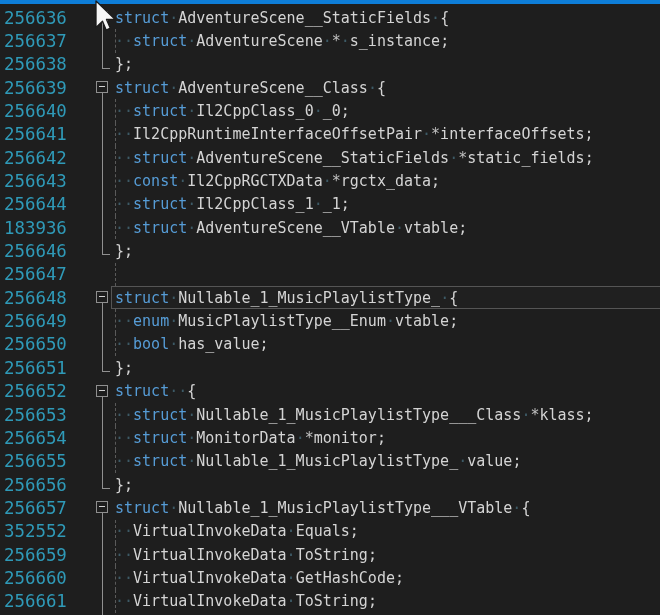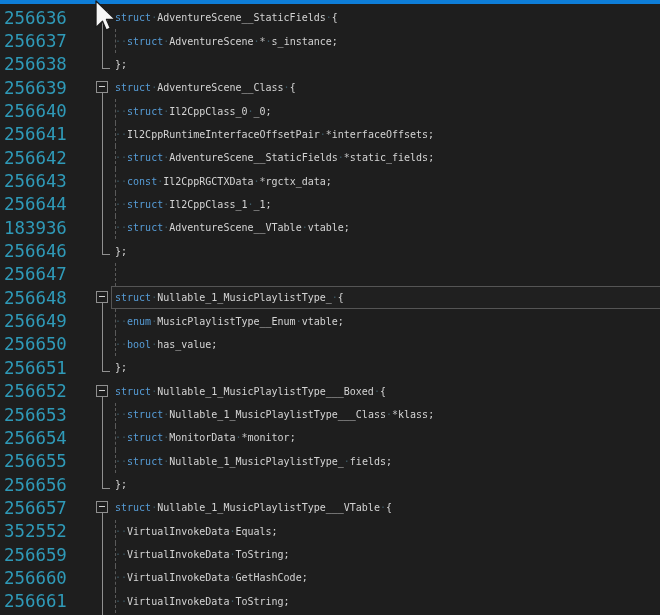--- a/index.html
+++ b/index.html
@@ -4,21 +4,21 @@
 <style>
   html,body{margin:0;padding:0;background:#1e1e1e;}
   .screen{position:relative;width:660px;height:615px;overflow:hidden;background:var(--bg,#1e1e1e);
           font-family:"DejaVu Sans Mono","Liberation Mono",monospace;}
   .accent-bar{position:absolute;left:0;top:0;width:100%;height:4px;background:var(--accent,#0e7ed8);}
   .editor{position:absolute;left:0;top:6px;width:100%;}
   .line{position:relative;display:flex;height:23.35px;}
   .num{width:88px;padding-left:4px;box-sizing:border-box;flex:none;
        color:var(--ln,#2f9ab8);font-size:17.4px;display:flex;align-items:center;user-select:none;}
   .fold{width:27px;flex:none;position:relative;}
-  .code{flex:1;position:relative;font-size:10px;white-space:pre;display:flex;align-items:center;z-index:1;}
+  .code{flex:1;position:relative;font-size:15px;white-space:pre;display:flex;align-items:center;z-index:1;}
   .tok.kw{color:var(--kw,#569cd6);}
   .tok.id{color:var(--id,#d4d4d4);}
   .tok.op{color:var(--op,#c0c0c0);}
   .tok.pu{color:var(--pu,#d4d4d4);}
   .tok.ws{color:var(--ws,#3d5a66);}
   .guide{position:absolute;left:0;top:0;bottom:0;width:0;border-left:1px dashed var(--guide,#5a5a5a);z-index:0;}
   .curbox{position:absolute;left:111px;right:-2px;top:0;bottom:0;border:1px solid var(--cur,#555555);
           background:rgba(255,255,255,0.012);z-index:0;pointer-events:none;}
   .fvline{position:absolute;left:14px;width:1px;background:var(--fold,#909090);}
   .fvline.full{top:0;bottom:0;}
@@ -160,42 +160,42 @@
         <div class="code"><span class="tok pu">};</span></div>
       </div>
       <div class="line">
         <div class="num">256652</div>
         <div class="fold">
           <div class="fvline below"></div>
           <div class="fbox">
             <div class="minus"></div>
           </div>
         </div>
-        <div class="code"><span class="tok kw">struct</span><span class="tok ws">·</span><span class="tok id">Nullable_1_MusicPlaylistType___Boxed</span><span class="tok ws">·</span><span class="tok pu">{</span></div>
+        <div class="code"><span class="tok kw">struct</span><span class="tok ws">·</span><span class="tok ws">·</span><span class="tok pu">{</span></div>
       </div>
       <div class="line">
         <div class="num">256653</div>
         <div class="fold">
           <div class="fvline full"></div>
         </div>
         <div class="code"><div class="guide"></div><span class="tok ws">··</span><span class="tok kw">struct</span><span class="tok ws">·</span><span class="tok id">Nullable_1_MusicPlaylistType___Class</span><span class="tok ws">·</span><span class="tok op">*</span><span class="tok id">klass</span><span class="tok pu">;</span></div>
       </div>
       <div class="line">
         <div class="num">256654</div>
         <div class="fold">
           <div class="fvline full"></div>
         </div>
         <div class="code"><div class="guide"></div><span class="tok ws">··</span><span class="tok kw">struct</span><span class="tok ws">·</span><span class="tok id">MonitorData</span><span class="tok ws">·</span><span class="tok op">*</span><span class="tok id">monitor</span><span class="tok pu">;</span></div>
       </div>
       <div class="line">
         <div class="num">256655</div>
         <div class="fold">
           <div class="fvline full"></div>
         </div>
-        <div class="code"><div class="guide"></div><span class="tok ws">··</span><span class="tok kw">struct</span><span class="tok ws">·</span><span class="tok id">Nullable_1_MusicPlaylistType_</span><span class="tok ws">·</span><span class="tok id">fields</span><span class="tok pu">;</span></div>
+        <div class="code"><div class="guide"></div><span class="tok ws">··</span><span class="tok kw">struct</span><span class="tok ws">·</span><span class="tok id">Nullable_1_MusicPlaylistType_</span><span class="tok ws">·</span><span class="tok id">value</span><span class="tok pu">;</span></div>
       </div>
       <div class="line">
         <div class="num">256656</div>
         <div class="fold">
           <div class="fvline upper"></div>
           <div class="ftick"></div>
         </div>
         <div class="code"><span class="tok pu">};</span></div>
       </div>
       <div class="line">

